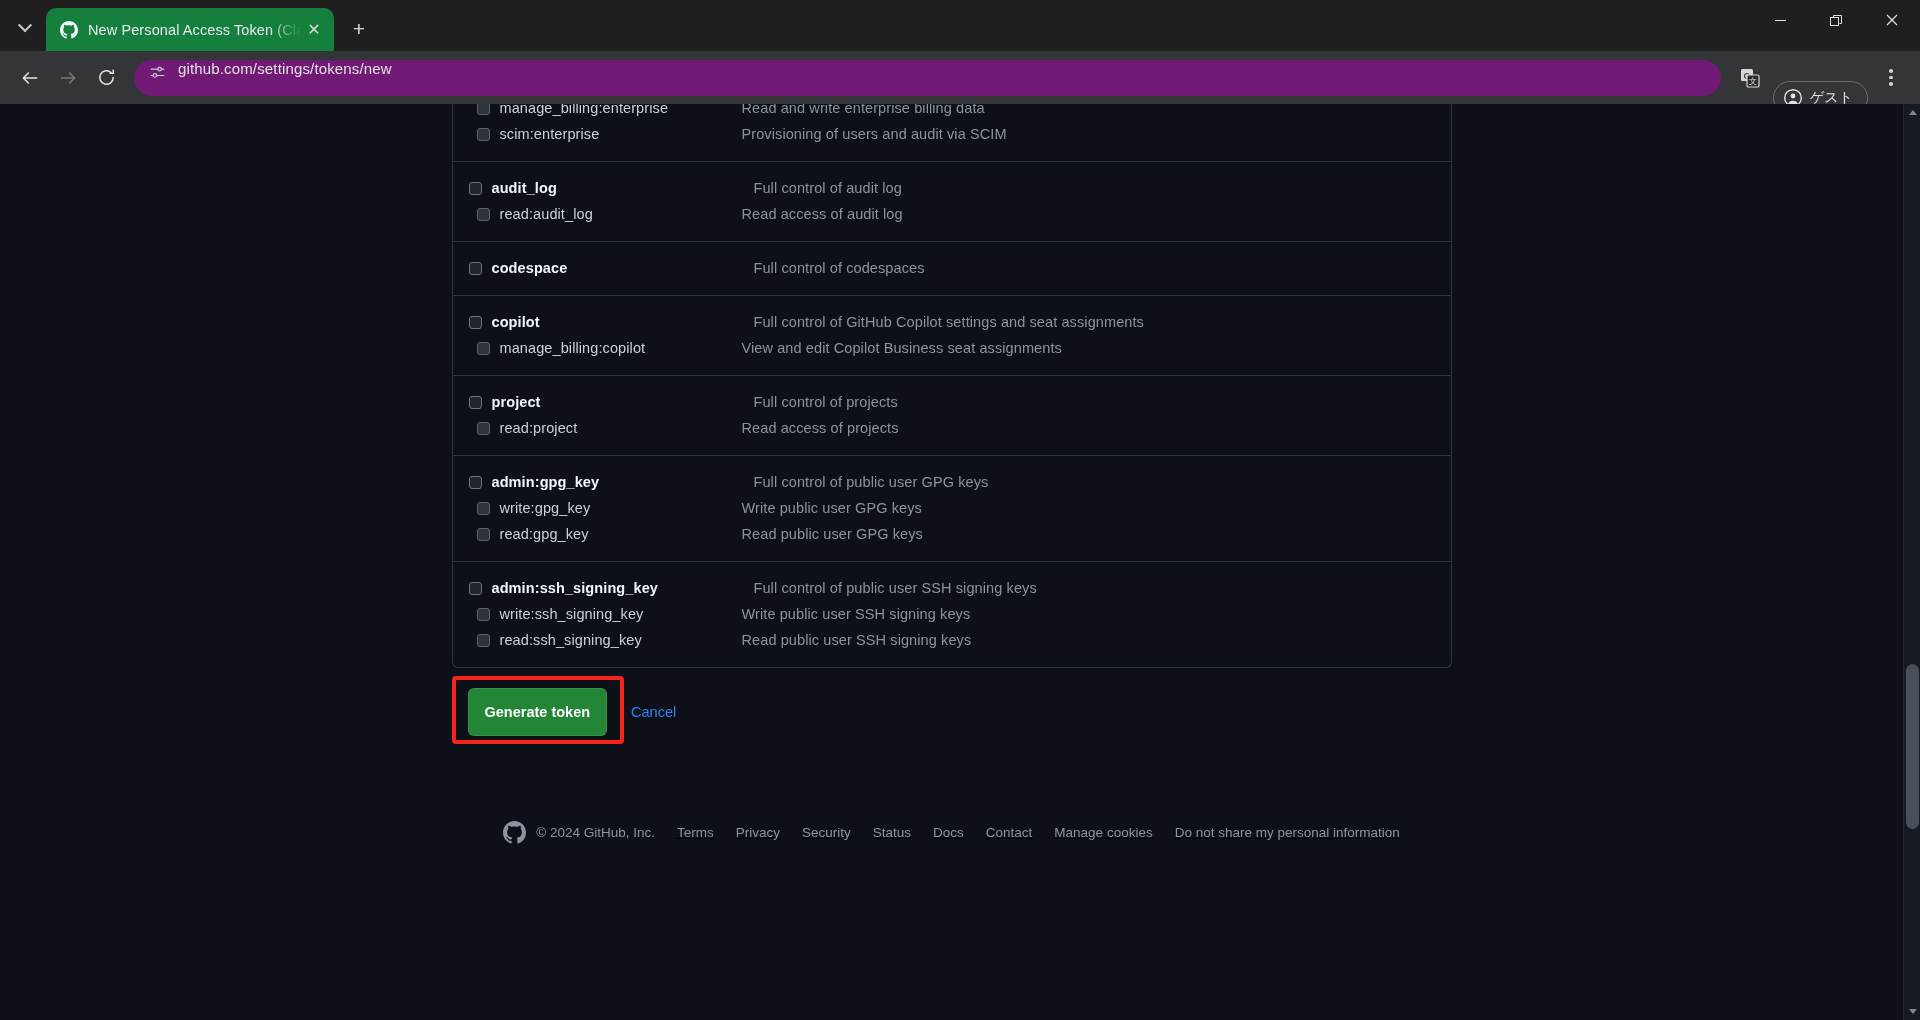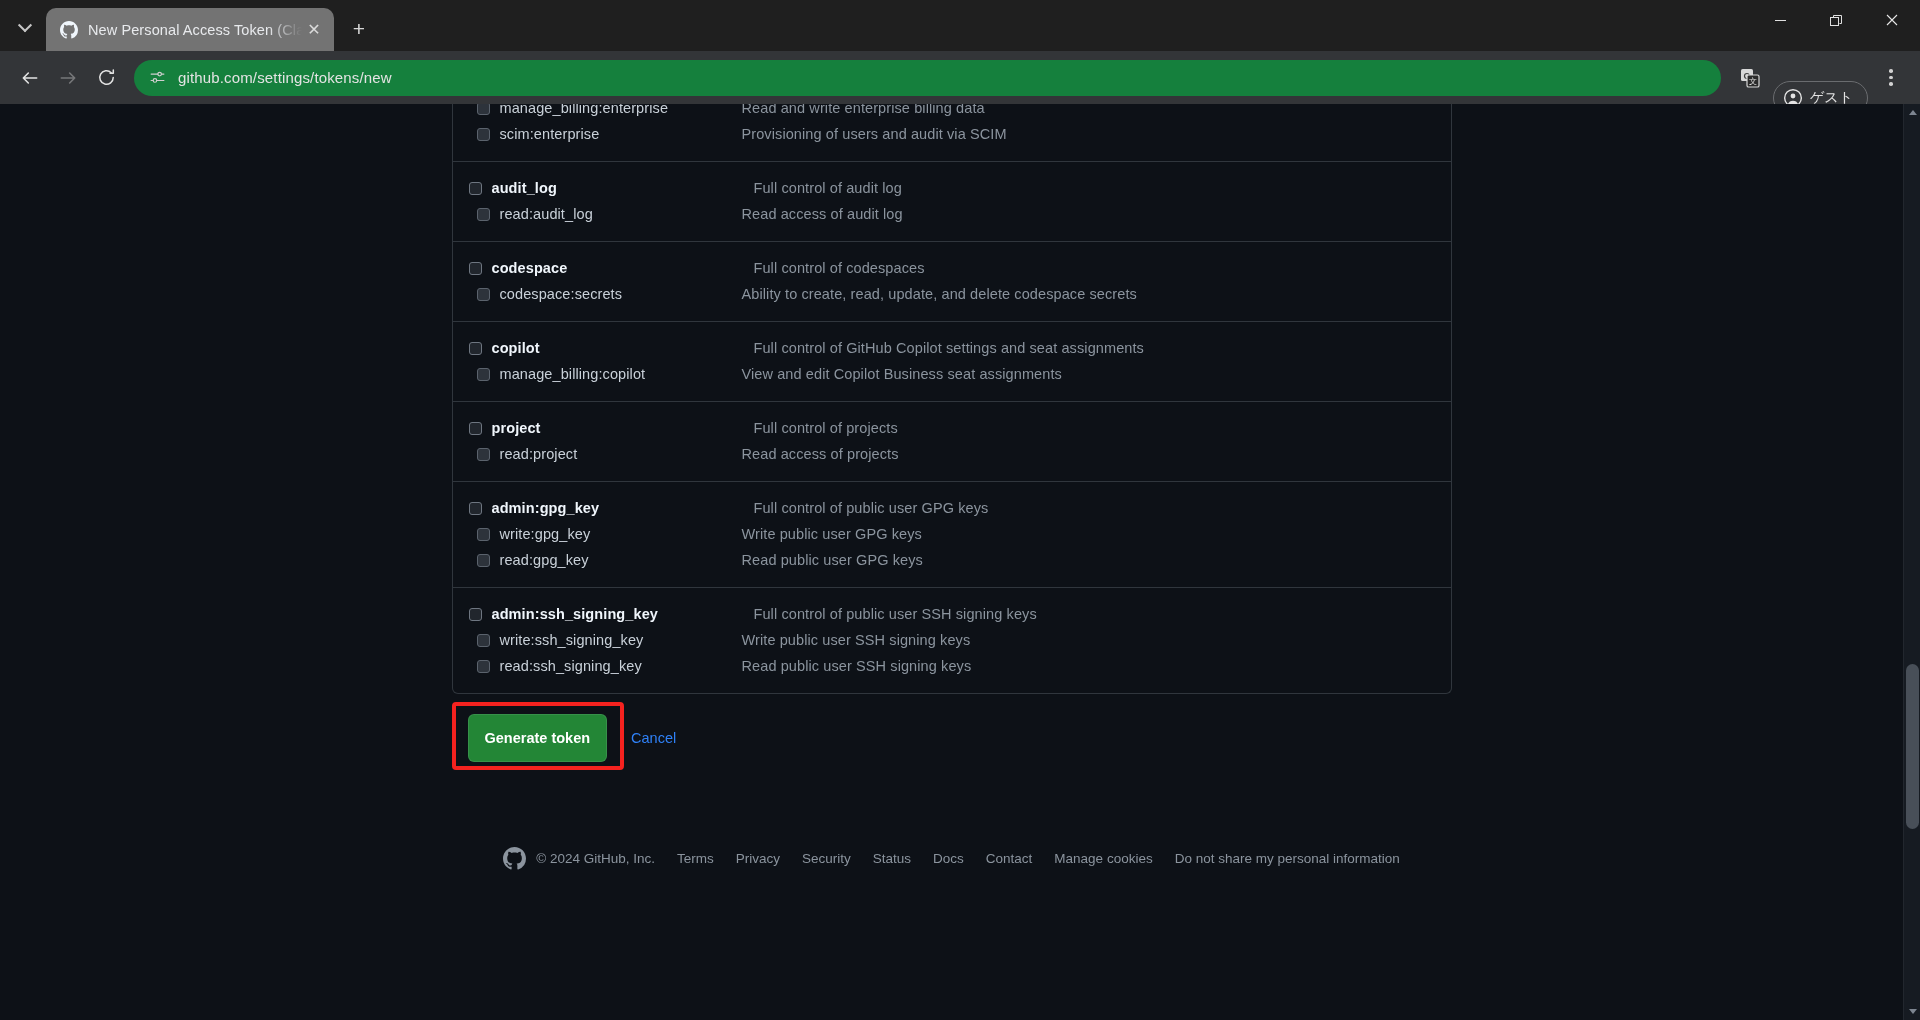--- a/index.html
+++ b/index.html
@@ -20,21 +20,21 @@
   }
   .tab-list-btn {
     width: 38px; height: 34px; margin-bottom: 6px;
     display: flex; align-items: center; justify-content: center;
     border-radius: 6px; cursor: pointer;
   }
   .chev { width: 10px; height: 10px; border-right: 2px solid #c6c6c6; border-bottom: 2px solid #c6c6c6;
           transform: rotate(45deg) translate(-2px,-2px); }
 
   .tab {
-    height: 43px; width: 288px; background: #737373;
+    height: 43px; width: 288px; background: #15803d;
     border-radius: 10px 10px 0 0;
     display: flex; align-items: center; padding: 0 8px 0 14px;
     position: relative; margin-left: 2px; cursor: default;
   }
   .tab-favicon { width: 18px; height: 18px; flex: none; margin-right: 10px; }
   .tab-title {
     font-size: 14.5px; color: #e8eaed; white-space: nowrap; overflow: hidden;
     flex: 1; letter-spacing: .1px;
     -webkit-mask-image: linear-gradient(90deg,#000 84%,transparent 100%);
     mask-image: linear-gradient(90deg,#000 84%,transparent 100%);
@@ -57,22 +57,22 @@
     height: 53px; background: #333538; display: flex; align-items: center;
     padding: 0 12px; flex: none; gap: 2px;
   }
   .navbtn {
     width: 36px; height: 36px; border-radius: 50%; flex: none;
     display: flex; align-items: center; justify-content: center; cursor: pointer;
   }
   .navbtn.disabled { opacity: .38; cursor: default; }
 
   .omnibox {
-    flex: 1; height: 36px; background: #15803d; border-radius: 18px;
-    display: flex; align-items: center; margin: 0 10px 0 8px;
+    flex: 1; height: 36px; background: #701a75; border-radius: 18px;
+    display: flex; align-items: flex-start; margin: 0 10px 0 8px;
     padding: 0 14px 0 10px; cursor: text; min-width: 0;
   }
   .omni-icon { width: 26px; height: 26px; flex: none; display: flex; align-items: center; justify-content: center; margin-right: 8px;}
   .omni-text { font-size: 15px; color: #e3e3e3; white-space: nowrap; overflow: hidden; letter-spacing: .15px; }
   .translate-btn {
     width: 34px; height: 34px; border-radius: 50%; display: flex;
     align-items: center; justify-content: center; cursor: pointer; flex: none; margin-right: 4px;
   }
   .guest-btn {
     height: 34px; border: 1px solid #6a6c6f; border-radius: 17px;
@@ -281,25 +281,20 @@
                 <span class="scope-name">read:audit_log</span>
                 <span class="scope-desc">Read access of audit log</span>
               </div>
             </div>
             <div class="scope-group">
               <div class="scope-row parent">
                 <span class="cb"></span>
                 <span class="scope-name">codespace</span>
                 <span class="scope-desc">Full control of codespaces</span>
               </div>
-              <div class="scope-row child">
-                <span class="cb"></span>
-                <span class="scope-name">codespace:secrets</span>
-                <span class="scope-desc">Ability to create, read, update, and delete codespace secrets</span>
-              </div>
             </div>
             <div class="scope-group">
               <div class="scope-row parent">
                 <span class="cb"></span>
                 <span class="scope-name">copilot</span>
                 <span class="scope-desc">Full control of GitHub Copilot settings and seat assignments</span>
               </div>
               <div class="scope-row child">
                 <span class="cb"></span>
                 <span class="scope-name">manage_billing:copilot</span>
@@ -360,21 +355,21 @@
           <a class="cancel-link">Cancel</a>
         </div>
 
         <div class="footer">
           <span class="footer-copy">
             <svg width="23" height="23" viewBox="0 0 16 16">
               <path fill="#8b949e" d="M8 0C3.58 0 0 3.58 0 8c0 3.54 2.29 6.53 5.47 7.59.4.07.55-.17.55-.38 0-.19-.01-.82-.01-1.49-2.01.37-2.53-.49-2.69-.94-.09-.23-.48-.94-.82-1.13-.28-.15-.68-.52-.01-.53.63-.01 1.08.58 1.23.82.72 1.21 1.87.87 2.33.66.07-.52.28-.87.51-1.07-1.78-.2-3.64-.89-3.64-3.95 0-.87.31-1.59.82-2.15-.08-.2-.36-1.02.08-2.12 0 0 .67-.21 2.2.82.64-.18 1.32-.27 2-.27s1.36.09 2 .27c1.53-1.04 2.2-.82 2.2-.82.44 1.1.16 1.92.08 2.12.51.56.82 1.27.82 2.15 0 3.07-1.87 3.75-3.65 3.95.29.25.54.73.54 1.48 0 1.07-.01 1.93-.01 2.2 0 .21.15.46.55.38A8.013 8.013 0 0016 8c0-4.42-3.58-8-8-8z"></path>
             </svg>
             <span>© 2024 GitHub, Inc.</span>
           </span>
-          <span id="footer-links" style="display:flex;gap:22px;align-items:center;">
+          <span id="footer-links" style="display:flex;gap:22px;align-items:center;text-decoration:underline;">
               <a class="footer-link">Terms</a>
               <a class="footer-link">Privacy</a>
               <a class="footer-link">Security</a>
               <a class="footer-link">Status</a>
               <a class="footer-link">Docs</a>
               <a class="footer-link">Contact</a>
               <a class="footer-link">Manage cookies</a>
               <a class="footer-link">Do not share my personal information</a>
             </span>
         </div>

